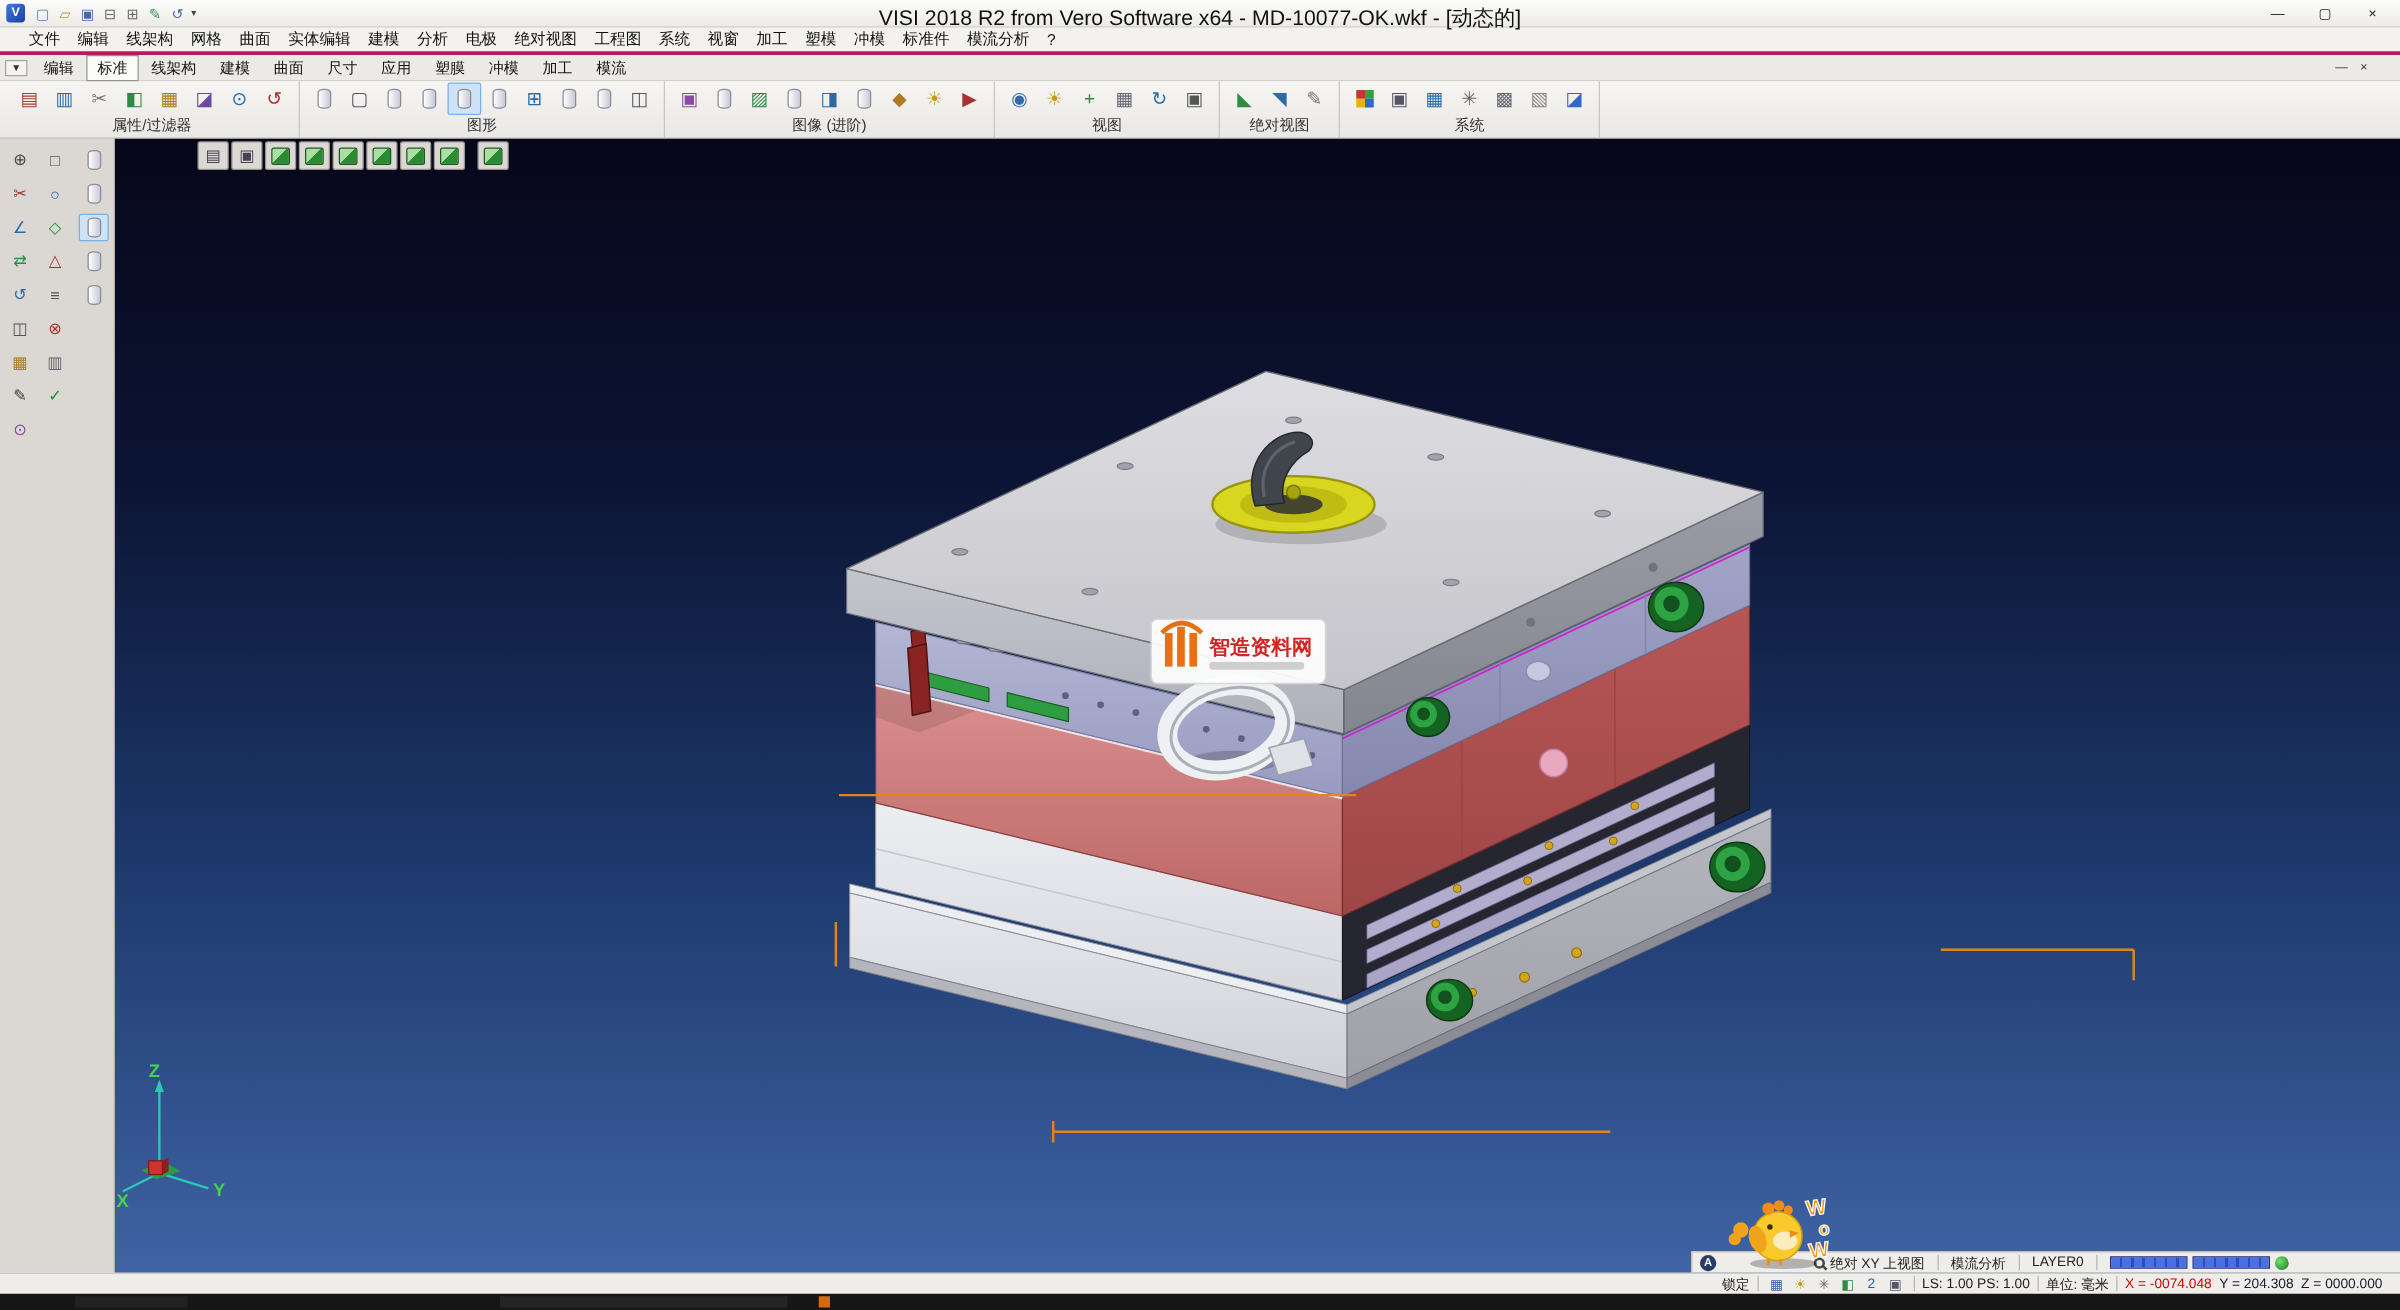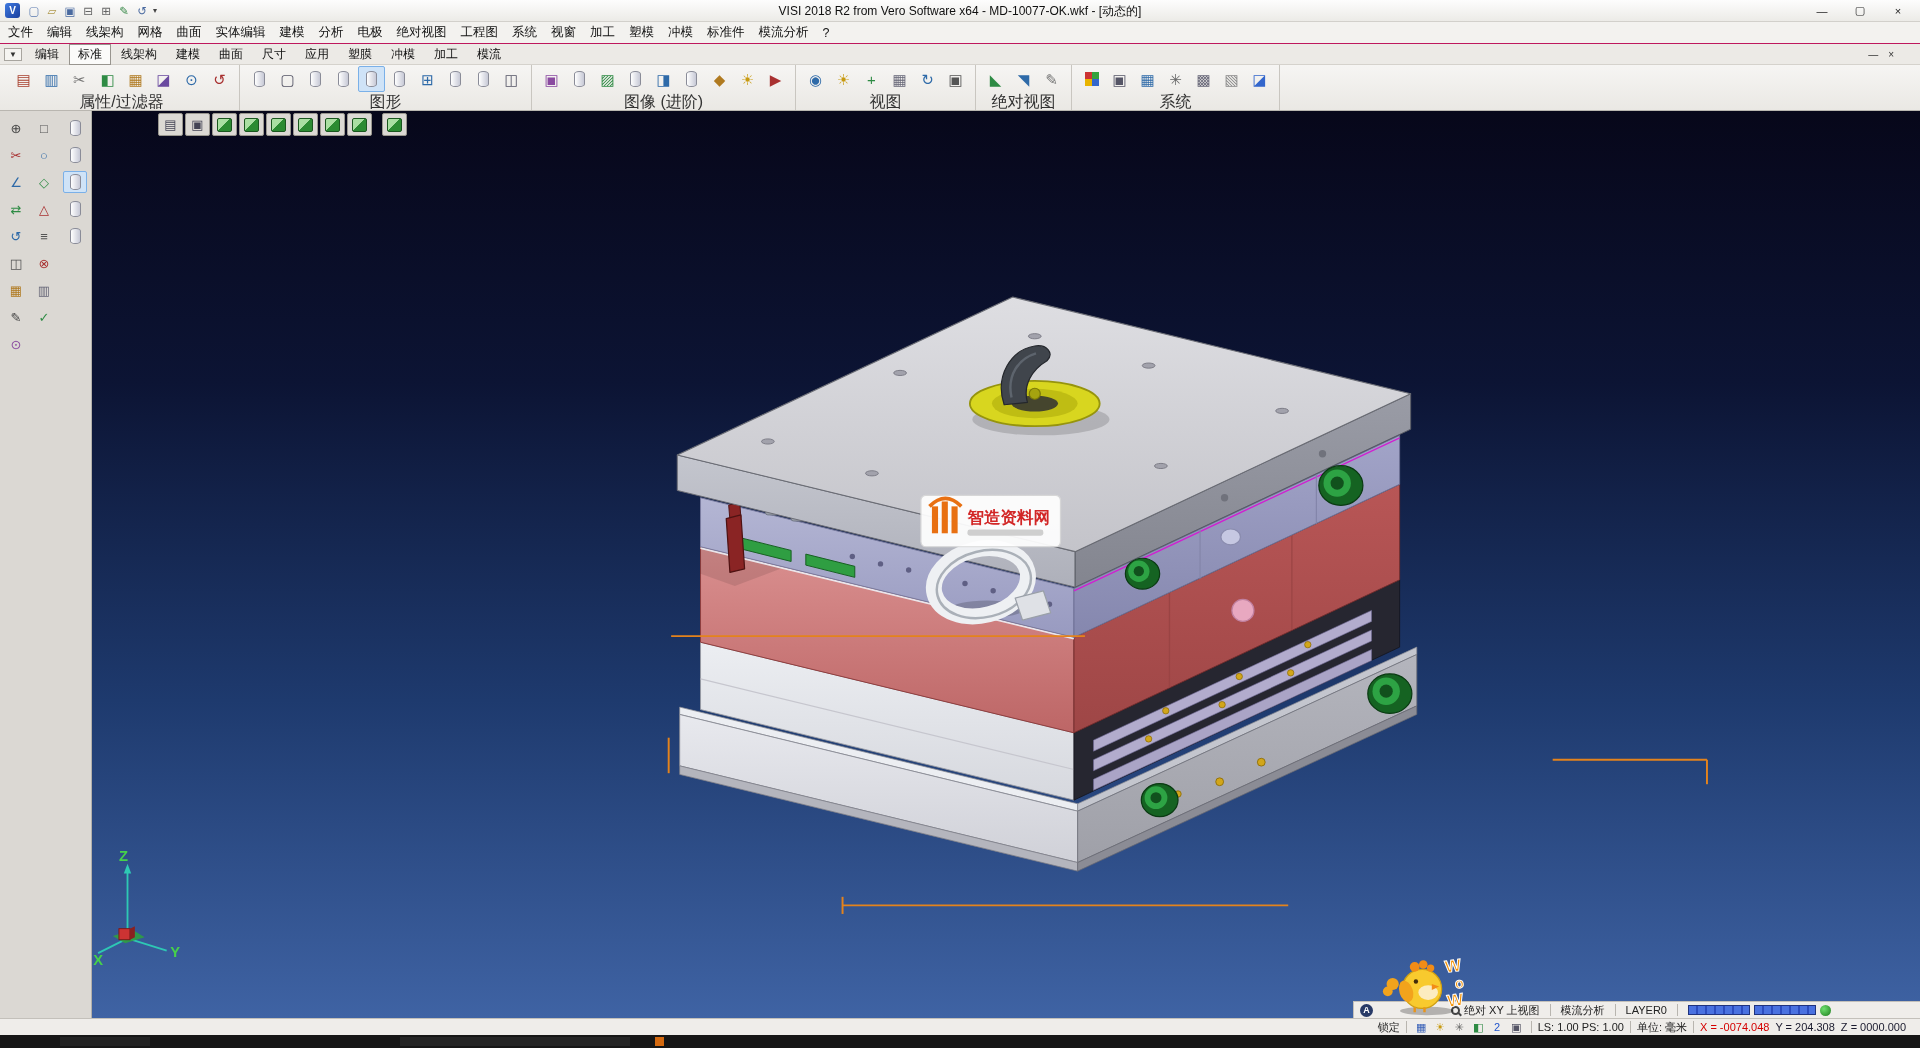--- a/index.html
+++ b/index.html
@@ -8,44 +8,44 @@
   .app{position:relative;width:1920px;height:1048px;background:#f0efed;
        font-family:"Liberation Sans","DejaVu Sans",sans-serif;overflow:hidden;user-select:none}
 
   
   .titlebar{height:22px;background:linear-gradient(#fdfdfd,#ecebe7);display:flex;align-items:center;
             padding:0 3px;position:relative;border-bottom:1px solid #d2d0cb}
   .logo{width:15px;height:15px;background:linear-gradient(135deg,#3f7ae0,#1a3f9e);color:#fff;font-size:10px;
         font-weight:bold;display:flex;align-items:center;justify-content:center;border-radius:3px;margin:0 5px 0 2px}
   .qicon{width:18px;height:17px;display:flex;align-items:center;justify-content:center;font-size:11.5px;border-radius:2px}
   .qcaret{font-size:8px;color:#444;margin-left:2px}
-  .title-text{position:absolute;left:300px;right:300px;top:3px;text-align:center;font-size:12px;color:#101010;
+  .title-text{position:absolute;left:300px;right:300px;top:3px;text-align:center;font-size:17px;color:#101010;
               white-space:nowrap;pointer-events:none}
   .wctrls{margin-left:auto;display:flex}
   .wctrl{width:38px;height:20px;display:flex;align-items:center;justify-content:center;font-size:11px;color:#222}
 
   
-  .menubar{height:22px;display:flex;align-items:center;background:#f3f2ef;border-bottom:1px solid #be185d;padding-left:1px}
+  .menubar{height:22px;display:flex;align-items:center;background:#f3f2ef;border-bottom:3px solid #be185d;padding-left:16px}
   .menu-item{padding:2px 7px;font-size:12.5px;color:#111;white-space:nowrap}
 
   
   .tabbar{height:21px;display:flex;align-items:center;background:#eceae6;border-bottom:1px solid #d5d2cc;padding-left:4px}
   .tab-caret{font-size:8px;color:#333;border:1px solid #a8a59f;background:#f5f4f1;padding:1px 4px;margin-right:4px}
   .tab{font-size:12px;padding:1px 8px;border:1px solid transparent;color:#111;white-space:nowrap}
   .tab.active{background:#fbfbfa;border-color:#98958f}
   .mdi-ctrls{margin-left:auto;margin-right:26px;display:flex;gap:10px;font-size:10px;color:#333}
 
   
   .toolbar{height:46px;background:linear-gradient(#f6f5f3,#eae8e4);border-bottom:1px solid #b9b6b0;display:flex;padding-left:4px}
   .tgroup{display:flex;flex-direction:column;border-right:1px solid #c9c6c0;padding:1px 6px 0}
   .ticons{display:flex;align-items:center;gap:1px;flex:1}
   .ticon{width:27px;height:26px;display:flex;align-items:center;justify-content:center;border:1px solid transparent;border-radius:2px}
   .ticon .glyph{font-size:15px;line-height:1}
   .ticon.active{background:#cfe3f7;border-color:#7ab0e8}
-  .tlabel{font-size:16px;text-align:center;color:#333;padding:0 2px 2px;white-space:nowrap}
+  .tlabel{font-size:12px;text-align:center;color:#333;padding:0 2px 2px;white-space:nowrap}
   .cylico{width:11px;height:16px;background:linear-gradient(90deg,#ffffff,#c7c9d6);border:1px solid #8a8c98;
           border-radius:5px/3px;display:block}
   .quadico{display:grid;grid-template-columns:7px 7px;grid-template-rows:7px 7px}
   .quadico b{display:block}
   .quadico b:nth-child(1){background:#cc3333}.quadico b:nth-child(2){background:#33a23c}
   .quadico b:nth-child(3){background:#e8b400}.quadico b:nth-child(4){background:#3366cc}
 
   
   .workarea{height:907px;display:flex}
   .sidebar{width:92px;background:#dbd8d3;border-right:1px solid #b3b0aa;position:relative}

